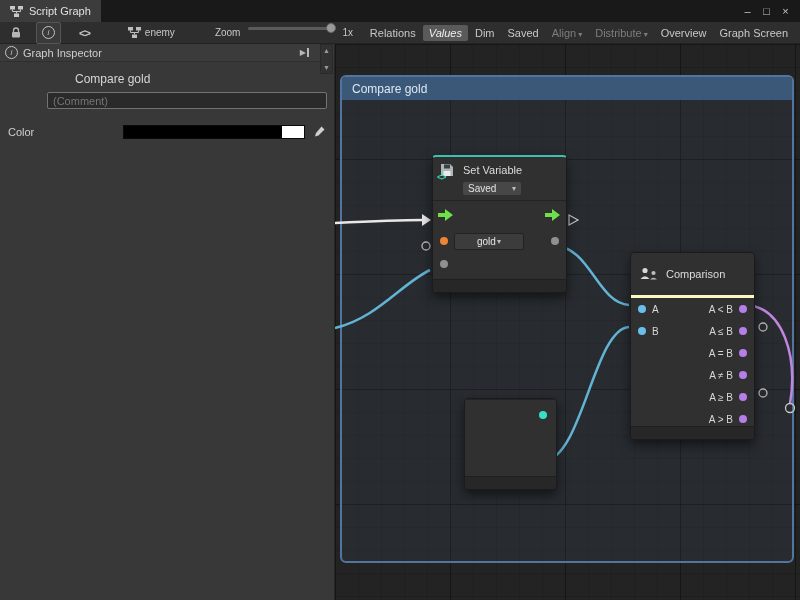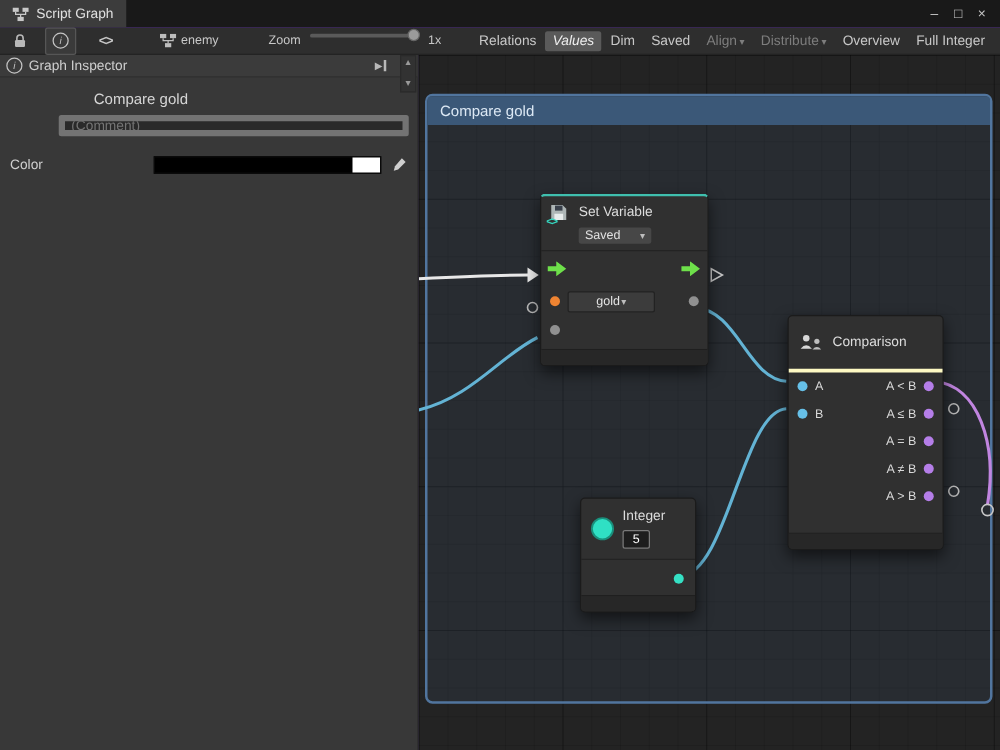--- a/index.html
+++ b/index.html
@@ -28,21 +28,21 @@
   .tbtn.selected { background:#5a5a5a; color:#efefef;font-style:italic; }
   .tbtn.disabled { color:#7d7d7d; }
   .tbtn .chev { font-size:8px; margin-left:2px; }
   
   .inspector { position:absolute; left:0; top:44px; width:335px; height:556px; background:#383838; border-right:1px solid #262626; box-sizing:border-box; }
   .insp-header { height:17px; background:#3b3b3b; border-bottom:1px solid #2f2f2f; display:flex; align-items:center; gap:5px; padding:0 5px 0 5px; font-size:11px; color:#cfcfcf; }
   .step-ico { margin-left:auto; margin-right:20px; display:flex; align-items:center; gap:1px; color:#b8b8b8; font-size:8px; }
   .step-bar { width:2px; height:9px; background:#b8b8b8; }
   .scrollstub { position:absolute; right:1px; top:0; width:13px; height:30px; background:#323232; border:1px solid #2a2a2a; box-sizing:border-box; display:flex; flex-direction:column; align-items:center; justify-content:space-between; font-size:7px; color:#9a9a9a; padding:2px 0; }
   .insp-title { margin:10px 0 6px 75px; font-size:12px; color:#d6d6d6; }
-  .comment-input { display:block; margin-left:47px; width:280px; height:17px; background:#2a2a2a; border:5px solid #737373; color:#9a9a9a; font-size:11px; padding:1px 5px; box-sizing:border-box; border-radius:2px; outline:none; }
+  .comment-input { display:block; margin-left:47px; width:280px; height:17px; background:#2a2a2a; border:1px solid #737373; color:#9a9a9a; font-size:11px; padding:1px 5px; box-sizing:border-box; border-radius:2px; outline:none; }
   .color-row { display:flex; align-items:center; margin-top:16px; padding:0 8px; }
   .color-label { font-size:11px; color:#cfcfcf; width:117px; }
   .color-field { width:186px; height:14px; background:#000; border:1px solid #0a0a0a; position:relative; box-sizing:border-box; }
   .color-alpha { position:absolute; right:0; top:0; width:22px; height:100%; background:#fff; }
   .eyedropper { margin-left:7px; display:flex; align-items:center; }
   
   .graph {
     position:absolute; left:335px; top:44px; width:465px; height:556px;
     background-color:#232323;
     background-image:
@@ -138,21 +138,21 @@
       <span>1x</span>
     </span>
     <span class="tb-buttons">
       <span class="tbtn"><span>Relations</span></span>
       <span class="tbtn selected"><span>Values</span></span>
       <span class="tbtn"><span>Dim</span></span>
       <span class="tbtn"><span>Saved</span></span>
       <span class="tbtn disabled"><span>Align</span><span class="chev">▾</span></span>
       <span class="tbtn disabled"><span>Distribute</span><span class="chev">▾</span></span>
       <span class="tbtn"><span>Overview</span></span>
-      <span class="tbtn"><span>Full Integer</span></span>
+      <span class="tbtn"><span>Graph Screen</span></span>
     </span>
   </div>
 
   <div class="inspector">
     <div class="insp-header">
       <span class="info-circle">i</span>
       <span>Graph Inspector</span>
       <span class="step-ico">
         <span>▶</span>
         <span class="step-bar"></span>
@@ -283,35 +283,34 @@
         </span>
       </div>
       <div class="cmp-row">
         <span class="cmp-right">
           <span>A ≠ B</span>
           <span class="port-dot" style="background:#b57ee8"></span>
         </span>
       </div>
       <div class="cmp-row">
         <span class="cmp-right">
+          <span>A ≥ B</span>
+          <span class="port-dot" style="background:#b57ee8"></span>
+        </span>
+      </div>
+      <div class="cmp-row">
+        <span class="cmp-right">
           <span>A &gt; B</span>
           <span class="port-dot" style="background:#b57ee8"></span>
         </span>
       </div>
       <div class="node-footer"></div>
     </div>
 
     <div class="node node-integer">
-      <div class="int-header">
-        <svg class="int-icon" width="20" height="20" viewBox="0 0 20 20">
-          <circle cx="10" cy="10" r="8.5" fill="#2fe0c4" stroke="#1a8f7c" stroke-width="1.5"></circle>
-        </svg>
-        <span class="int-title">Integer</span>
-        <span class="int-field">5</span>
-      </div>
       <div class="node-div"></div>
       <div class="int-port-row">
         <span class="port-dot" style="background:#35e0c4"></span>
       </div>
       <div class="node-footer"></div>
     </div>
 
   </div>
 </div>
 

